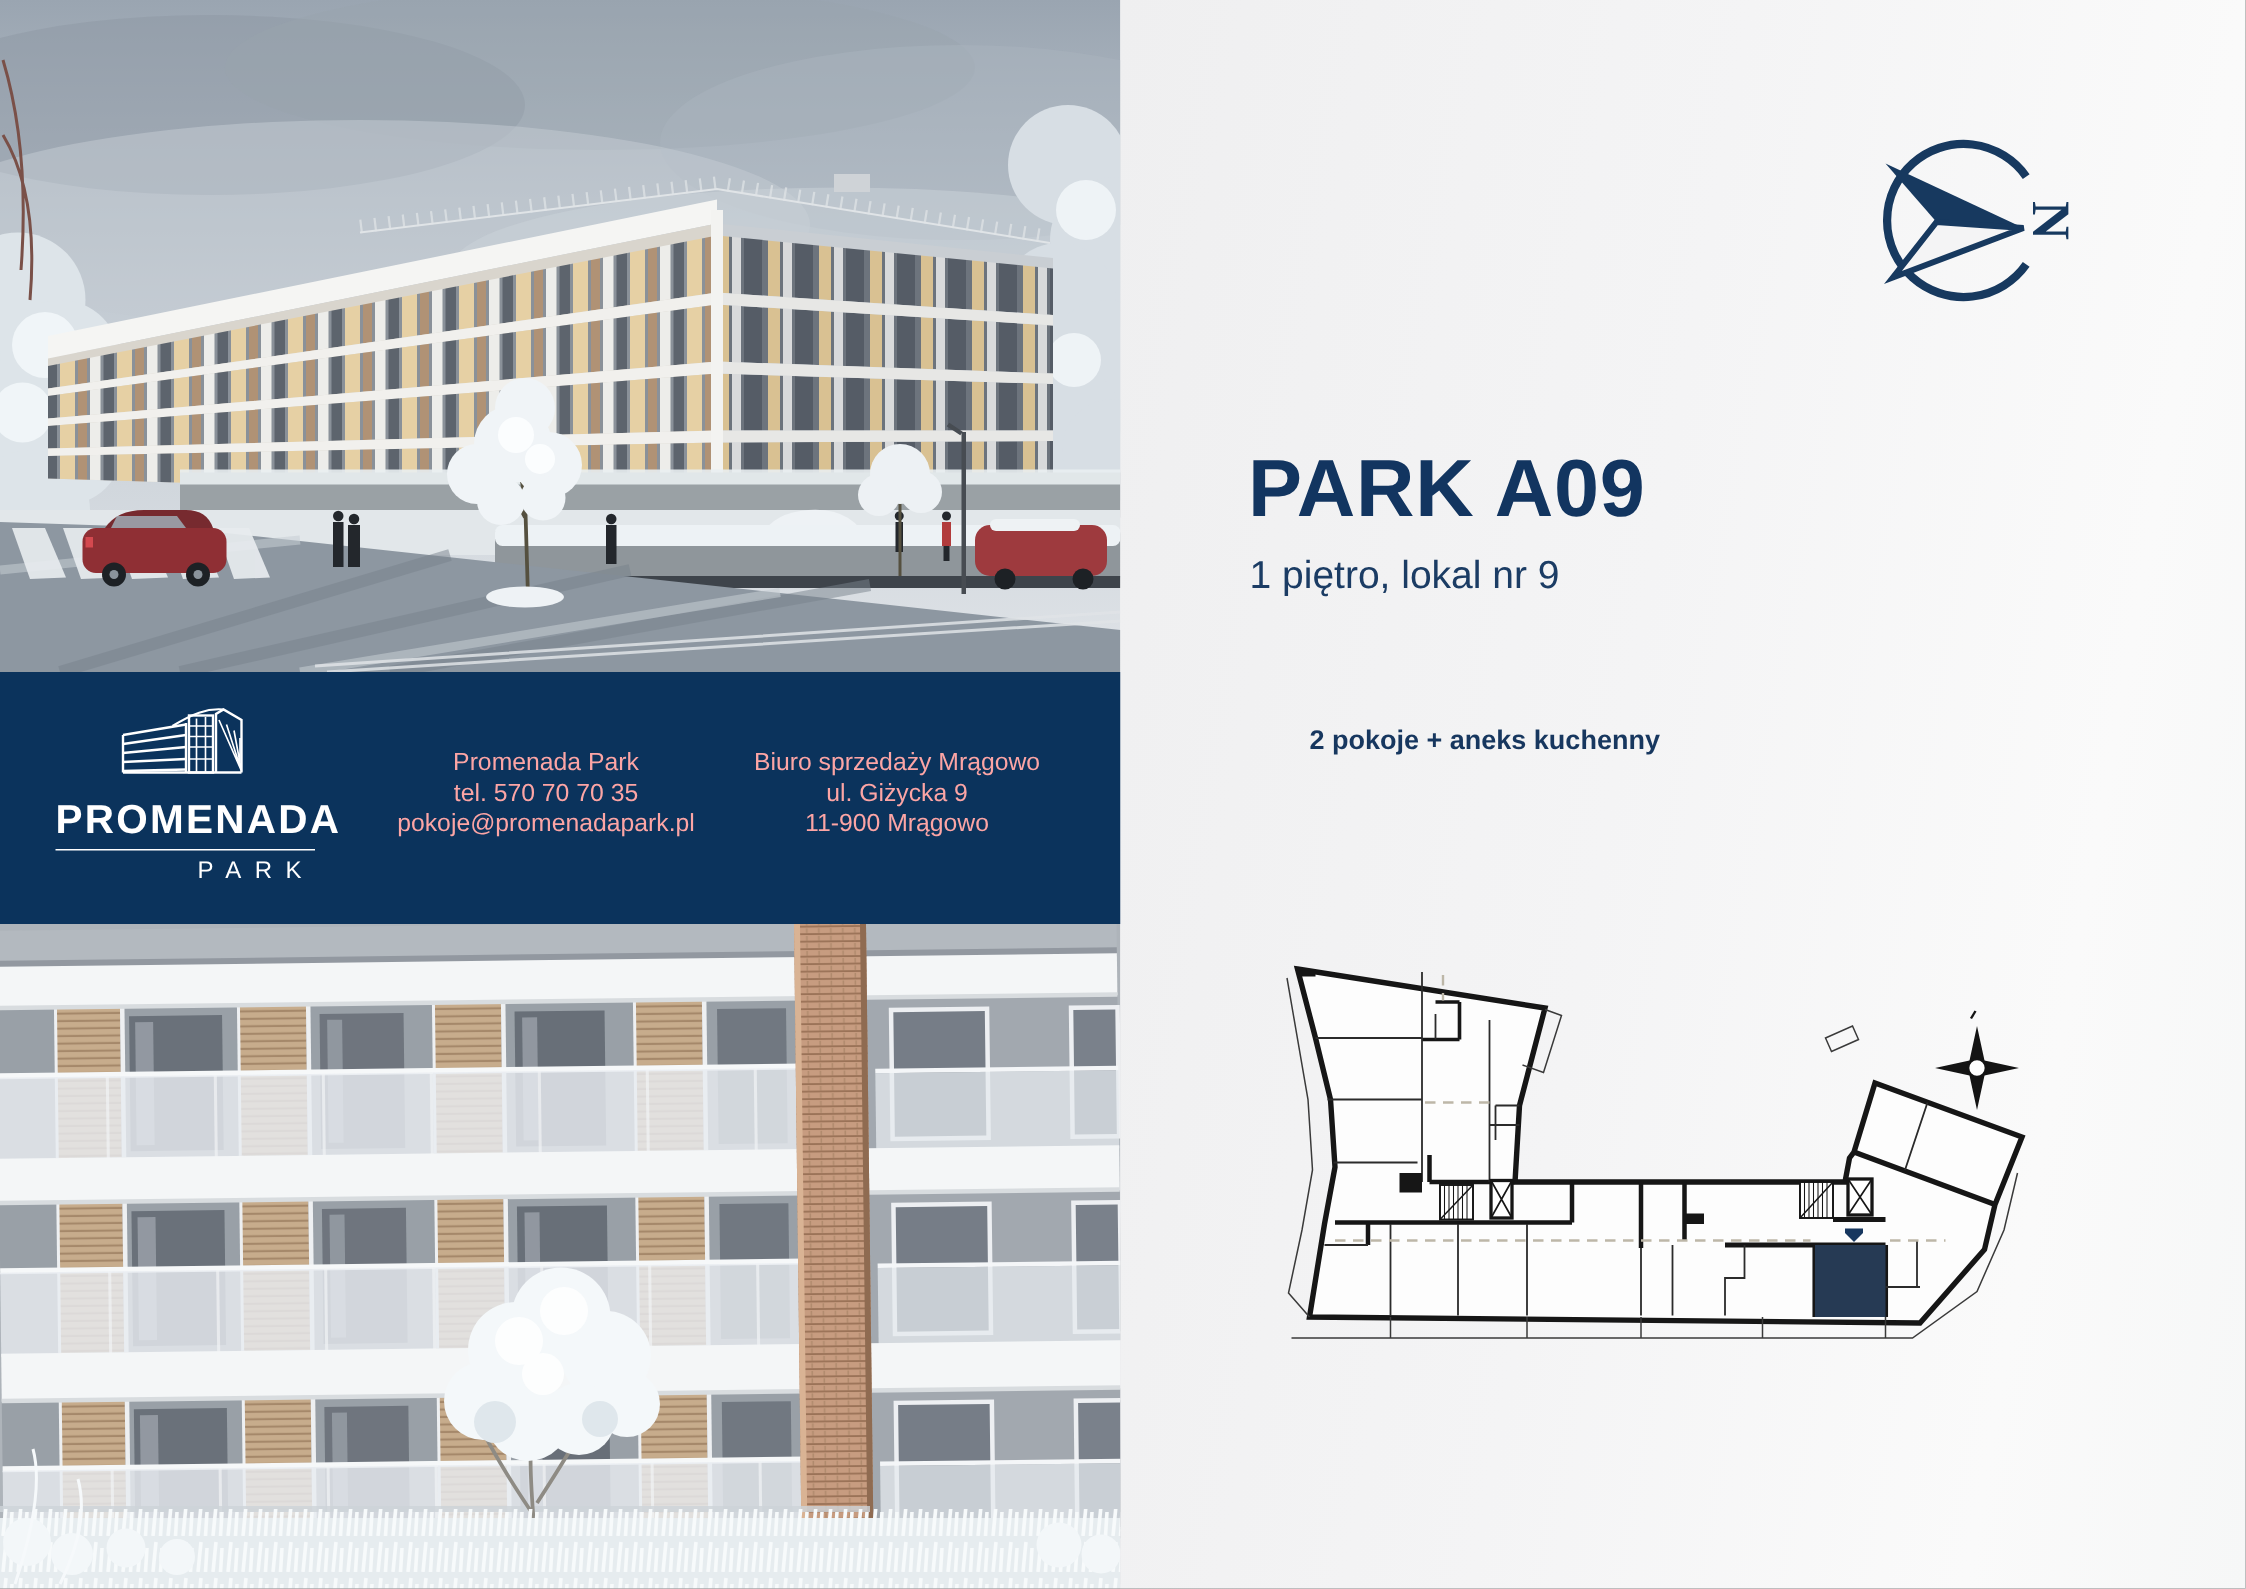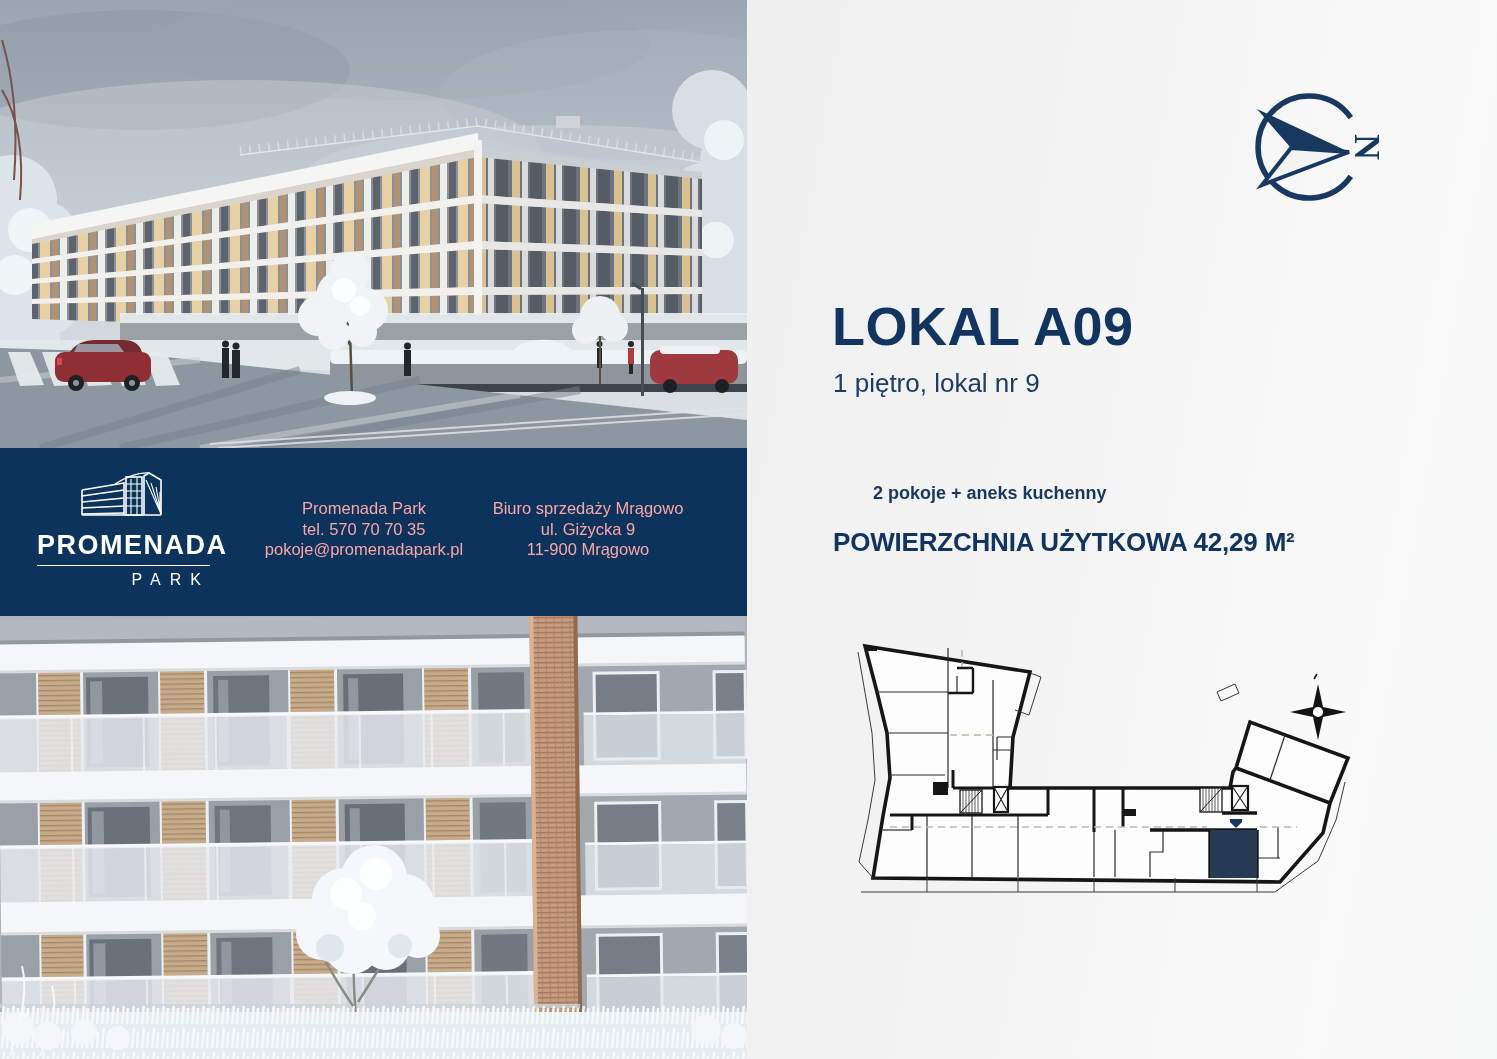--- a/index.html
+++ b/index.html
@@ -20,21 +20,21 @@
     font-size:27px;font-weight:700;letter-spacing:1.5px;color:#fff;
     margin-top:8px;white-space:nowrap;
   }
   .brand-rule{height:0;border-top:1.5px solid #fff;margin-top:4px;}
   .brand-sub{font-size:16px;letter-spacing:9px;margin-top:5px;margin-left:6px;color:#fff;}
   .contact-col{
     position:absolute;top:50px;font-size:16.5px;line-height:20.5px;
     text-align:center;font-weight:400;color:#fca5a5;
   }
   .contact-col.c1{left:244px;width:240px;}
-  .contact-col.c2{left:468px;width:240px;}
+  .contact-col.c2{left:478px;width:240px;}
   
   .right-panel{
     position:absolute;left:747px;top:0;width:750px;height:1059px;
     background:linear-gradient(100deg,#efeff0 0%,#f4f4f5 45%,#fafafa 80%,#f6f7f7 100%);
   }
   .compass{position:absolute;left:497px;top:90px;}
   .unit-title{
     position:absolute;left:85px;top:295px;font-size:54px;font-weight:800;
     letter-spacing:.5px;color:#123560;white-space:nowrap;
   }
@@ -355,24 +355,23 @@
 
   <div class="right-panel">
 
     <svg class="compass" width="145" height="118" viewBox="0 0 145 118">
       <path d="M106.8,27.7 A51,51 0 1 0 106.8,86.3" fill="none" stroke="#17395f" stroke-width="5.5"></path>
       <polygon points="105,62 13,19 47,58" fill="#17395f"></polygon>
       <polygon points="105,62 18,95 47,58" fill="#f4f4f5" stroke="#17395f" stroke-width="4"></polygon>
       <text transform="translate(124,57) rotate(90)" text-anchor="middle" dy=".35em" font-family="Liberation Serif, serif" font-weight="bold" font-size="36" fill="#17395f">N</text>
     </svg>
 
-    <div class="unit-title">LOKAL A09</div>
+    <div class="unit-title">PARK A09</div>
     <div class="unit-floor">1 piętro, lokal nr 9</div>
     <div class="unit-layout">2 pokoje + aneks kuchenny</div>
-    <div class="unit-area">POWIERZCHNIA UŻYTKOWA 42,29 M²</div>
 
     <svg class="floorplan" width="560" height="300" viewBox="0 0 560 300">
 
       <path d="M20,26 L185,52 L168,117 L165,168 L385,168 L388,152 L391,148 L405,102 L503,138 L485,183 L478,213 L435,262 L28,258 L38,196 L45,158 L42,113 L32,72 Z" fill="#fdfdfd" stroke="#161616" stroke-width="3.6"></path>
       <path d="M391,148 L485,183" stroke="#161616" stroke-width="3.6" fill="none"></path>
       <path d="M108,168 L165,168 M108,150 L108,168" stroke="#161616" stroke-width="3" fill="none"></path>
       <path d="M45,195 L203,195 M67,195 L67,210 M203,168 L203,195" stroke="#161616" stroke-width="3" fill="none"></path>
       <path d="M249,168 L249,212 M278,168 L278,207" stroke="#161616" stroke-width="3" fill="none"></path>
       <path d="M305,210 L412,210 M365,210 L365,258 M412,210 L412,258 M377,193 L412,193" stroke="#161616" stroke-width="3.4" fill="none"></path>
       <path d="M103,73 L128,73 M128,48 L128,73 M112,48 L128,48" stroke="#161616" stroke-width="2.4" fill="none"></path>

